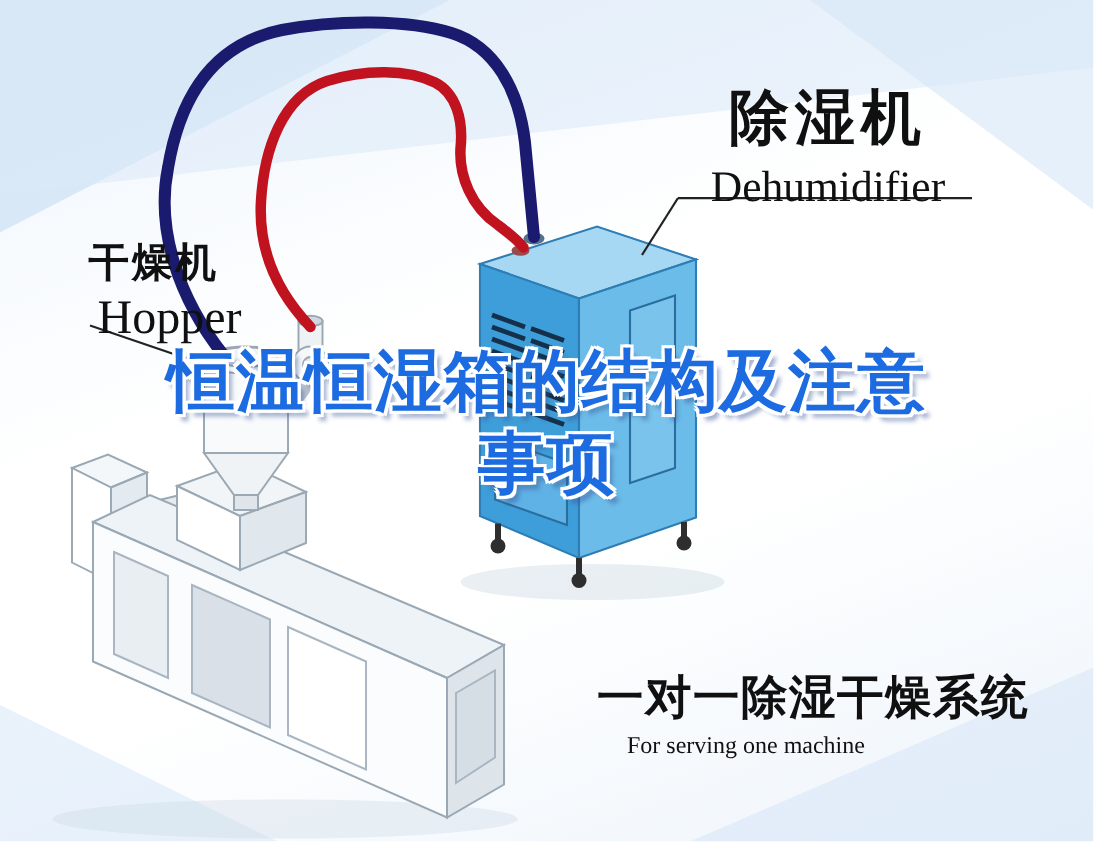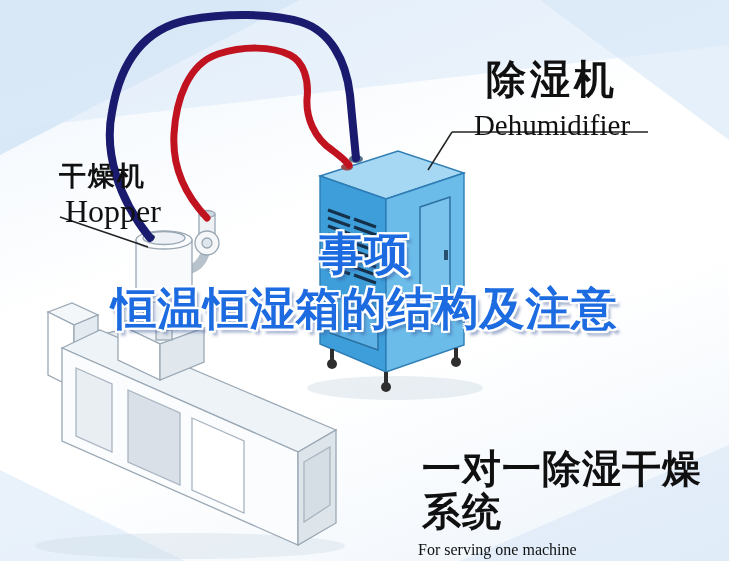--- a/index.html
+++ b/index.html
@@ -27,21 +27,21 @@
     position:absolute; left:0; right:0; top:226px; text-align:center;
     font-weight:700; font-size:45px; line-height:55px; letter-spacing:1px;
     color:#1c6be0;
     text-shadow:
       -2px -2px 0 #fff, 2px -2px 0 #fff, -2px 2px 0 #fff, 2px 2px 0 #fff,
       -2px 0 0 #fff, 2px 0 0 #fff, 0 -2px 0 #fff, 0 2px 0 #fff,
       4px 5px 3px rgba(55,85,150,0.45);
   }
 
   .system-label { position:absolute; left:398px; top:448px; line-height:1.1; }
-  .system-label .zh { font-size:39px; letter-spacing:1px;margin-left:24px; }
+  .system-label .zh { font-size:31px; letter-spacing:1px; }
   .system-label .en { font-size:16px; margin-top:7px; margin-left:20px; }
 </style>
 </head>
 <body>
 
 <div class="stage">
 
   <svg class="layer" viewBox="0 0 729 561">
     <polygon points="0,0 300,0 0,155" fill="#cfe2f4" opacity="0.75"></polygon>
     <polygon points="0,0 729,0 729,45 0,130" fill="#dbe9f8" opacity="0.55"></polygon>
@@ -121,22 +121,22 @@
     <div class="zh">干燥机</div>
     <div class="en">Hopper</div>
   </div>
 
   <div class="dehu-label">
     <div class="zh">除湿机</div>
     <div class="en">Dehumidifier</div>
   </div>
 
   <div class="title">
+    <div>恒温恒湿箱的结构及注意</div>
     <div>事项</div>
-    <div>恒温恒湿箱的结构及注意</div>
   </div>
 
   <div class="system-label">
     <div class="zh">一对一除湿干燥系统</div>
     <div class="en">For serving one machine</div>
   </div>
 
 </div>
 
 </body></html>

